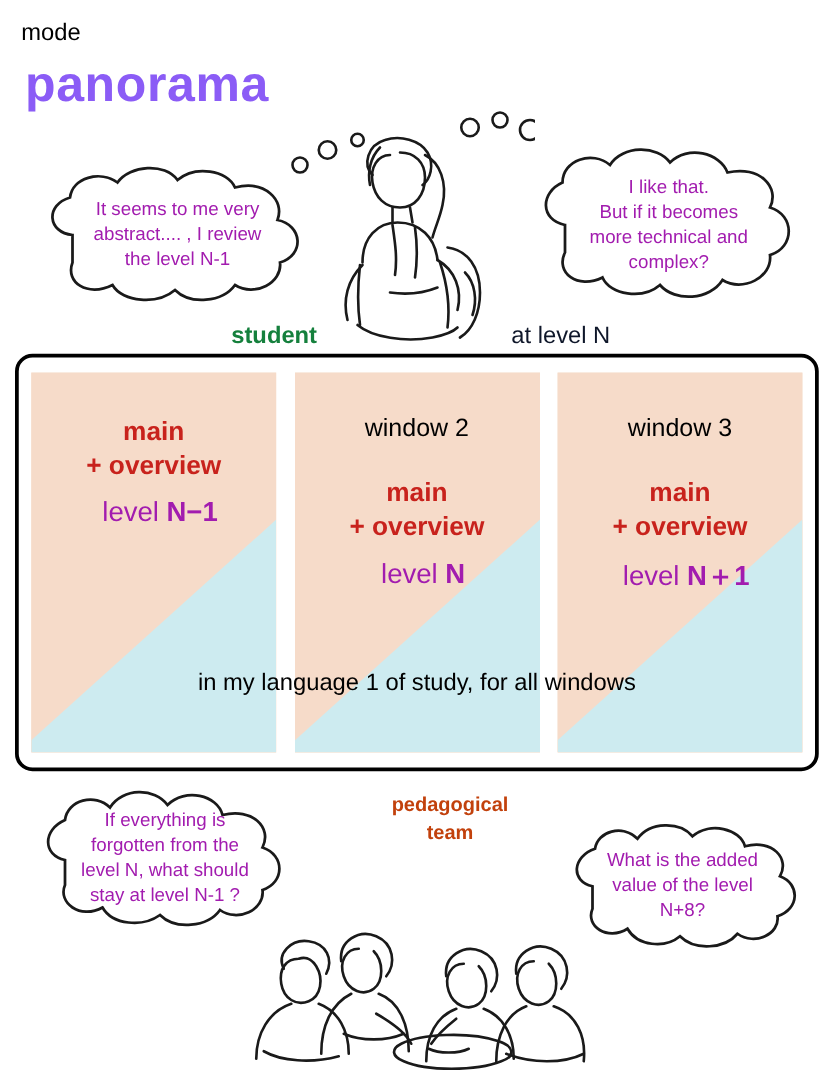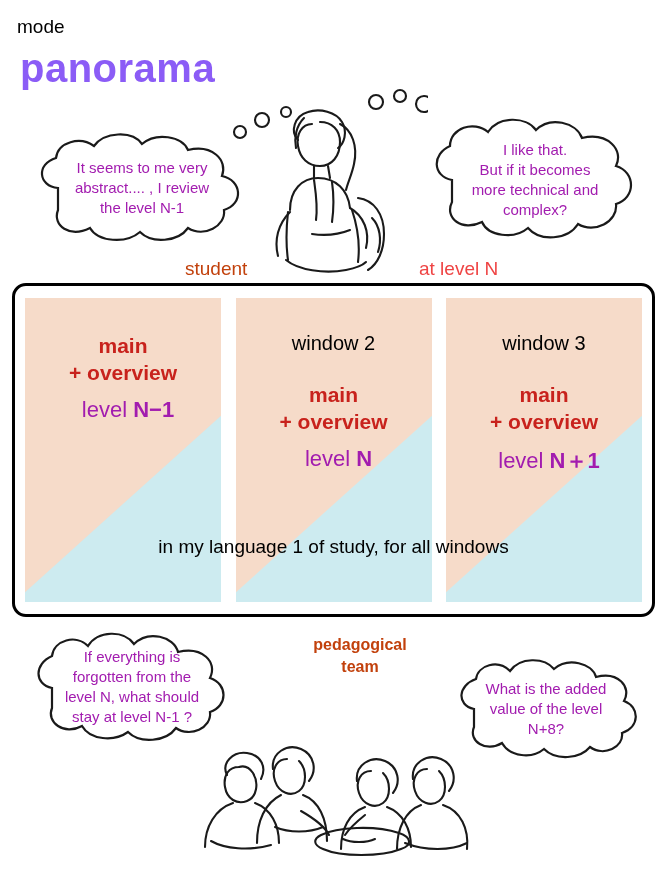--- a/index.html
+++ b/index.html
@@ -81,26 +81,26 @@
     height: 148px;
   }
 
   .student-caption {
     position: absolute;
     top: 258px;
     font-size: 19px;
   }
   #student-word {
     left: 185px;
-    font-weight: normal;
-    color: #c2410c;
+    font-weight: bold;
+    color: #15803d;
   }
   #at-level-label {
-    left: 419px;
-    color: #ef4444;
+    left: 409px;
+    color: #0f172a;
   }
 
   
   #windows-panel {
     position: absolute;
     left: 12px;
     top: 283px;
     width: 643px;
     height: 334px;
     border: 3px solid #000;

